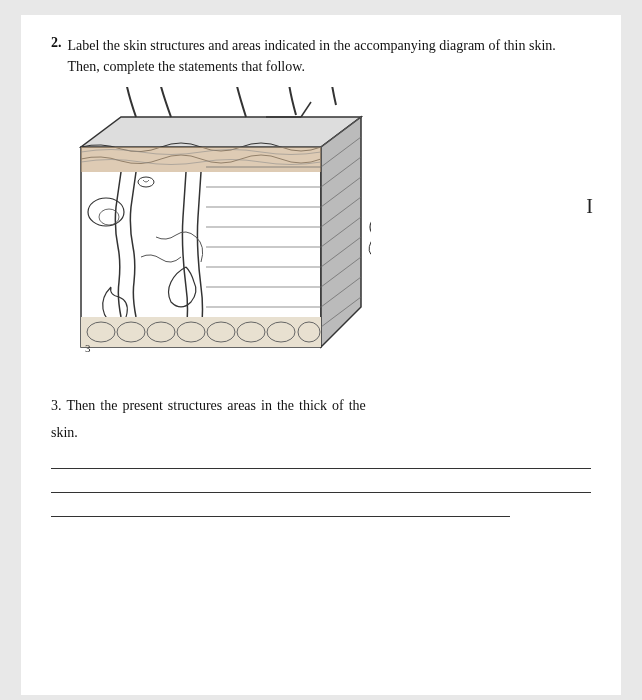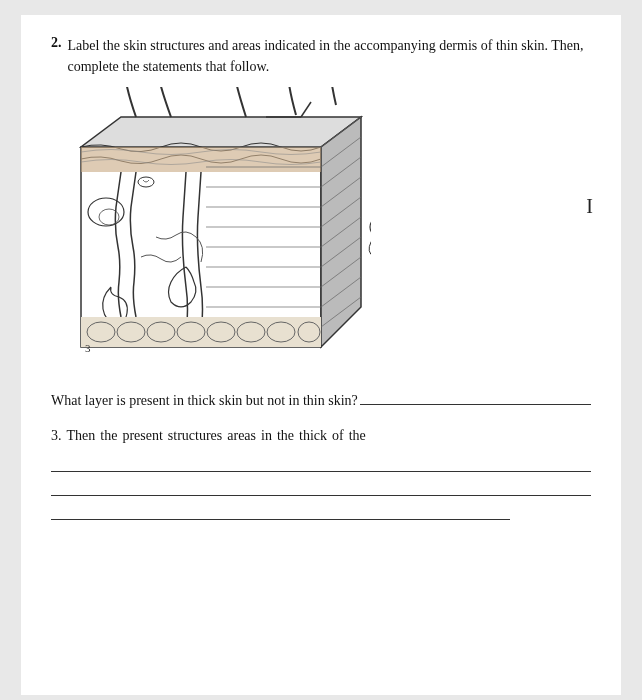--- a/index.html
+++ b/index.html
@@ -120,21 +120,21 @@
     }
   </style>
 </head>
 <body>
 
 <div class="page">
 
   <div class="question-block">
     <div class="question-header">
       <span class="question-number">2.</span>
-      <span class="question-text">Label the skin structures and areas indicated in the accompanying dermis of thin skin. Then, complete the statements that follow.</span>
+      <span class="question-text">Label the skin structures and areas indicated in the accompanying diagram of thin skin. Then, complete the statements that follow.</span>
     </div>
 
     <div class="diagram-container">
       <svg class="skin-diagram" viewBox="0 0 320 290" xmlns="http://www.w3.org/2000/svg">
 
         <rect x="0" y="0" width="320" height="290" fill="white"></rect>
 
         <rect x="30" y="60" width="240" height="200" fill="white" stroke="#333" stroke-width="1.5"></rect>
 
         <polygon points="30,60 270,60 310,30 70,30" fill="#ddd" stroke="#333" stroke-width="1.5"></polygon>
@@ -220,38 +220,37 @@
         <line x1="250" y1="30" x2="260" y2="15" stroke="#333" stroke-width="1.5"></line>
 
         <path d="M105,150 Q115,155 125,148 Q135,141 145,150 Q155,159 150,175" fill="none" stroke="#555" stroke-width="1"></path>
         <path d="M90,170 Q100,165 110,172 Q120,179 130,170" fill="none" stroke="#555" stroke-width="1"></path>
       </svg>
     </div>
   </div>
 
   <div class="cursor-symbol">I</div>
 
-  <div class="what-layer-line">
-    <span class="what-layer-text">What layer is present in thick skin but not in thin skin?</span>
-    <div class="underline-fill"></div>
-  </div>
 
   <div class="list-question">
     <div class="list-question-row">
       <span>3.</span>
       <span>Then</span>
       <span>the</span>
       <span>present</span>
       <span>structures</span>
       <span>areas</span>
       <span>in</span>
       <span>the</span>
       <span>thick</span>
       <span>of</span>
       <span>the</span>
     </div>
+    <div class="list-question-row">
+      <span>skin.</span>
+    </div>
 
     <div class="answer-line"></div>
     <div class="answer-line"></div>
     <div class="answer-line-short"></div>
   </div>
 
 </div>
 
 </body></html>

